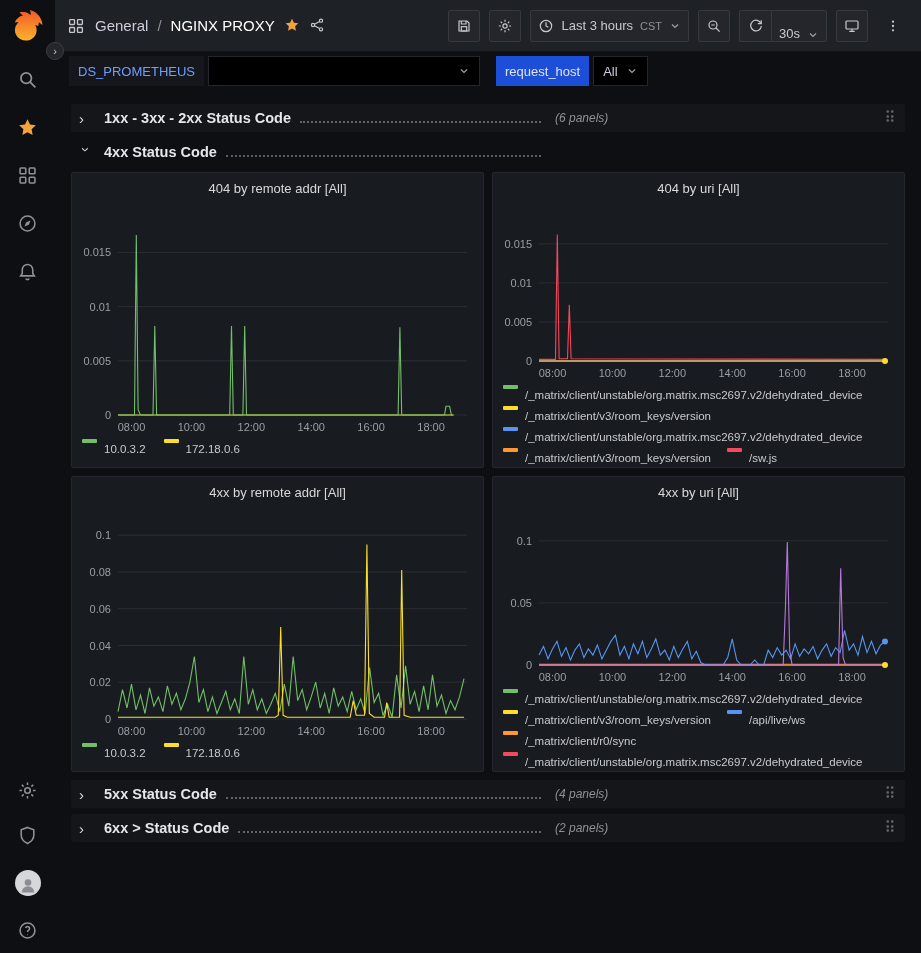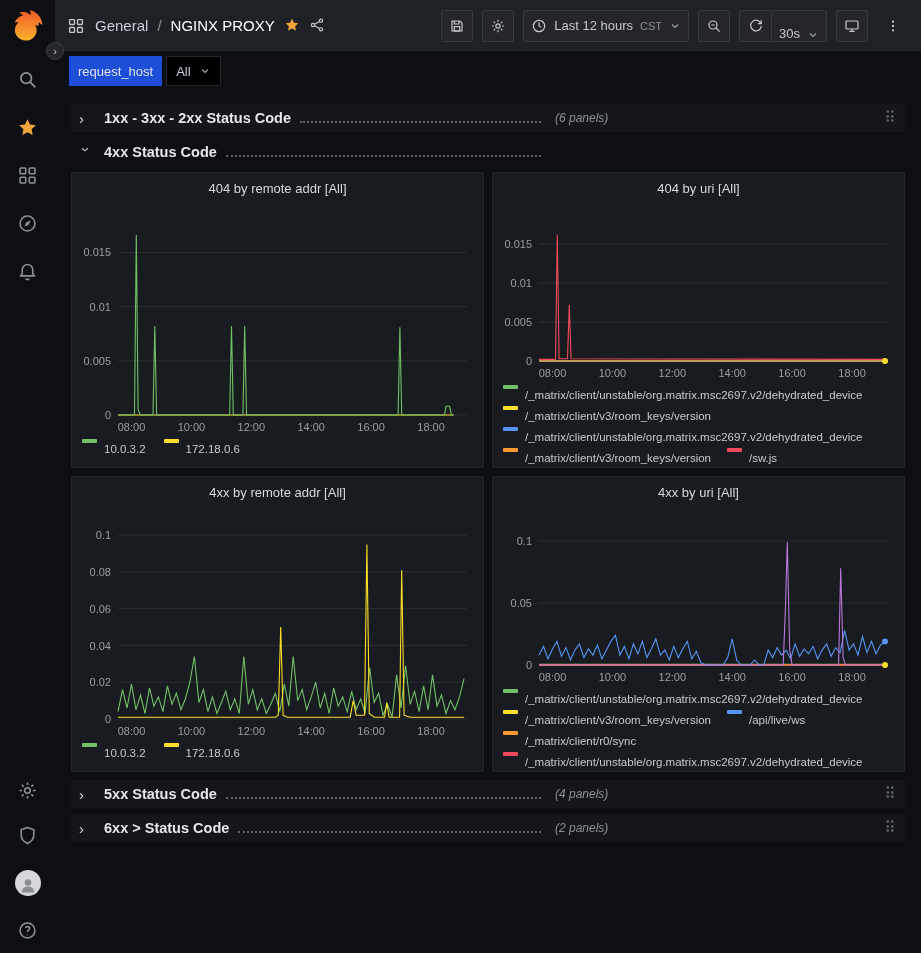--- a/index.html
+++ b/index.html
@@ -212,21 +212,21 @@
               <path d="M12 2.8v3M12 18.2v3M2.8 12h3M18.2 12h3M5.5 5.5l2.1 2.1M16.4 16.4l2.1 2.1M18.5 5.5l-2.1 2.1M7.6 16.4l-2.1 2.1"></path>
             </svg>
           </button>
         <button class="hbtn icon16">
           <span>
               <svg viewBox="0 0 24 24" fill="none" stroke="currentColor" stroke-width="1.8">
                 <circle cx="12" cy="12" r="8.5"></circle>
                 <path d="M12 6.5V12l3.5 2"></path>
               </svg>
             </span>
-          <span>Last 12 hours</span>
+          <span>Last 3 hours</span>
           <span class="tz">CST</span>
           <span class="caret">
               <svg viewBox="0 0 24 24" fill="none" stroke="currentColor" stroke-width="2.4">
                 <path d="M6 9l6 6 6-6"></path>
               </svg>
             </span>
         </button>
         <button class="hbtn icon16">
             <svg viewBox="0 0 24 24" fill="none" stroke="currentColor" stroke-width="1.8">
               <circle cx="10.5" cy="10.5" r="6"></circle>
@@ -259,20 +259,31 @@
             <svg viewBox="0 0 24 24" fill="currentColor">
               <circle cx="12" cy="5.5" r="1.7"></circle>
               <circle cx="12" cy="12" r="1.7"></circle>
               <circle cx="12" cy="18.5" r="1.7"></circle>
             </svg>
           </button>
       </div>
     </header>
 
     <div class="subbar">
+      <div class="var">
+        <span class="var-label blue">DS_PROMETHEUS</span>
+        <div class="var-value ds">
+          <span></span>
+          <span class="caret">
+              <svg viewBox="0 0 24 24" fill="none" stroke="currentColor" stroke-width="2.4">
+                <path d="M6 9l6 6 6-6"></path>
+              </svg>
+            </span>
+        </div>
+      </div>
       <div class="var">
         <span class="var-label">request_host</span>
         <div class="var-value">
           <span>All</span>
           <span class="caret">
               <svg viewBox="0 0 24 24" fill="none" stroke="currentColor" stroke-width="2.4">
                 <path d="M6 9l6 6 6-6"></path>
               </svg>
             </span>
         </div>

